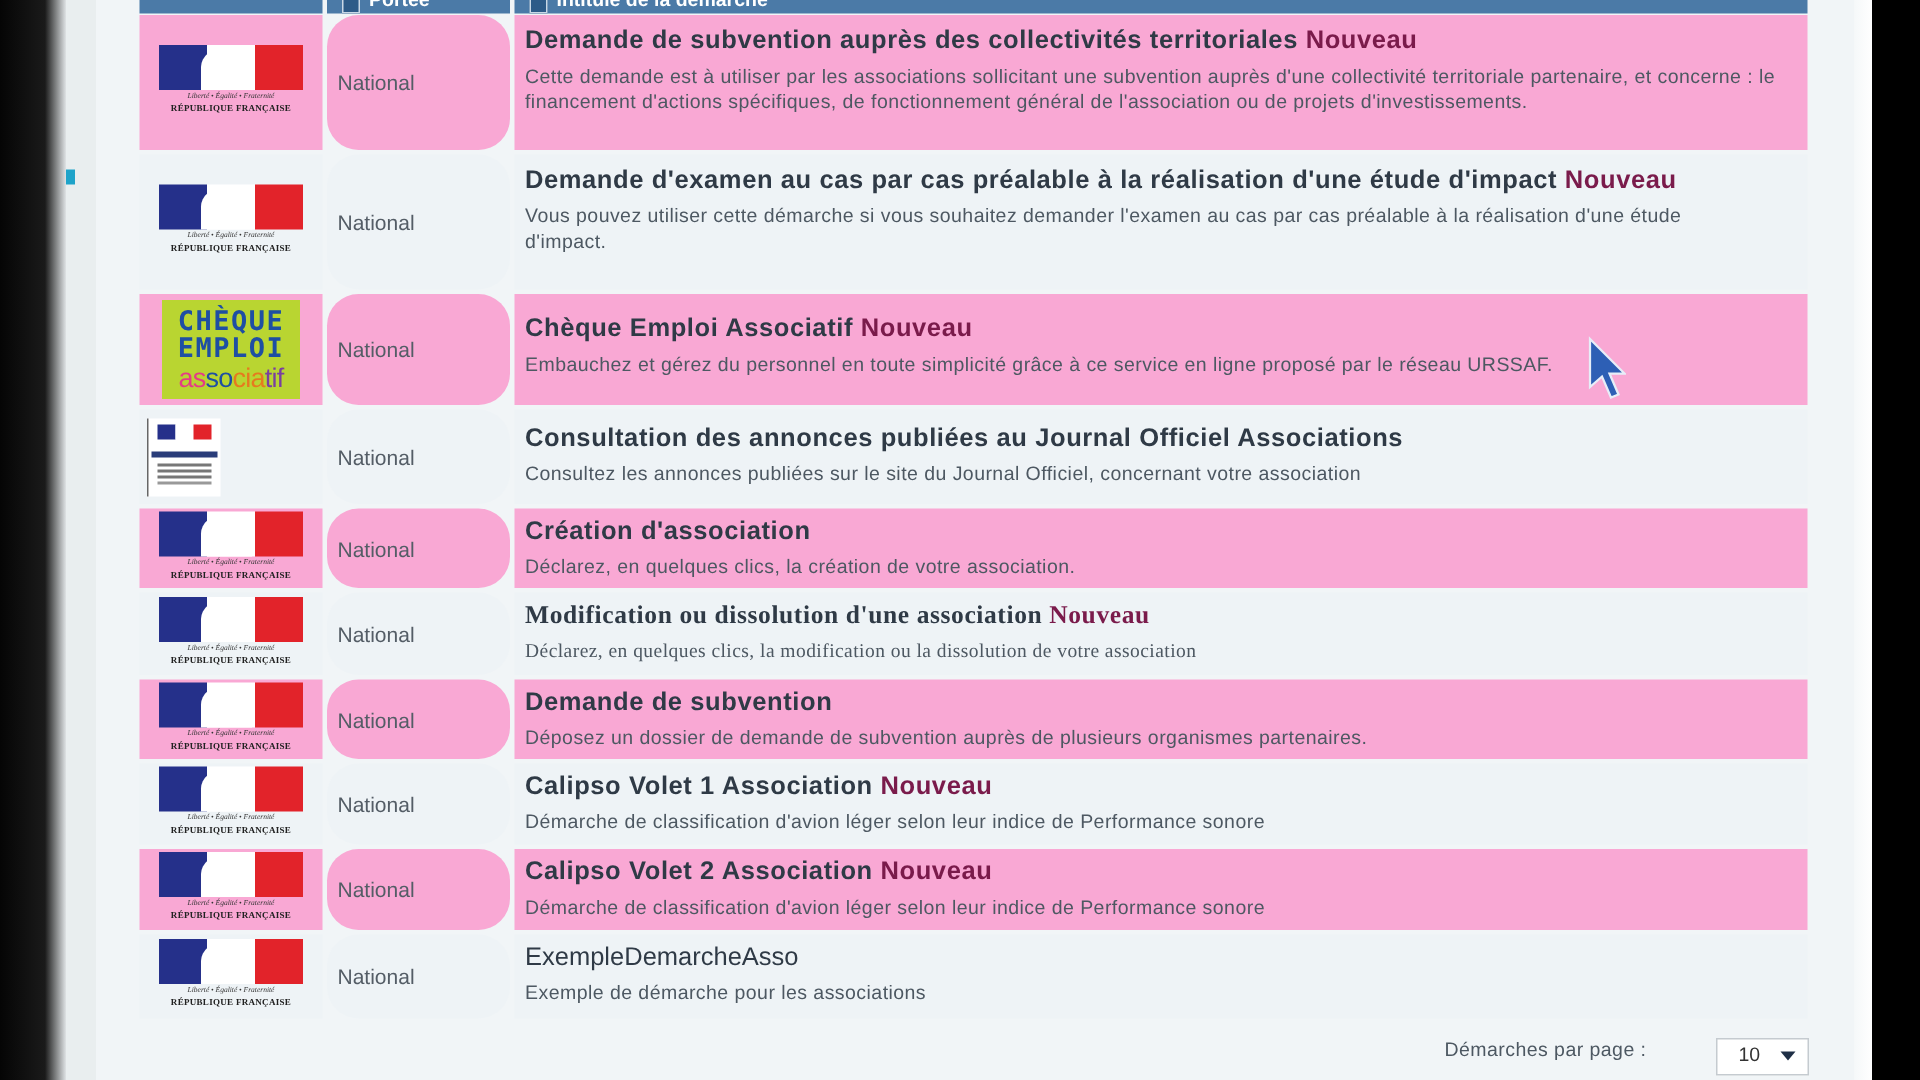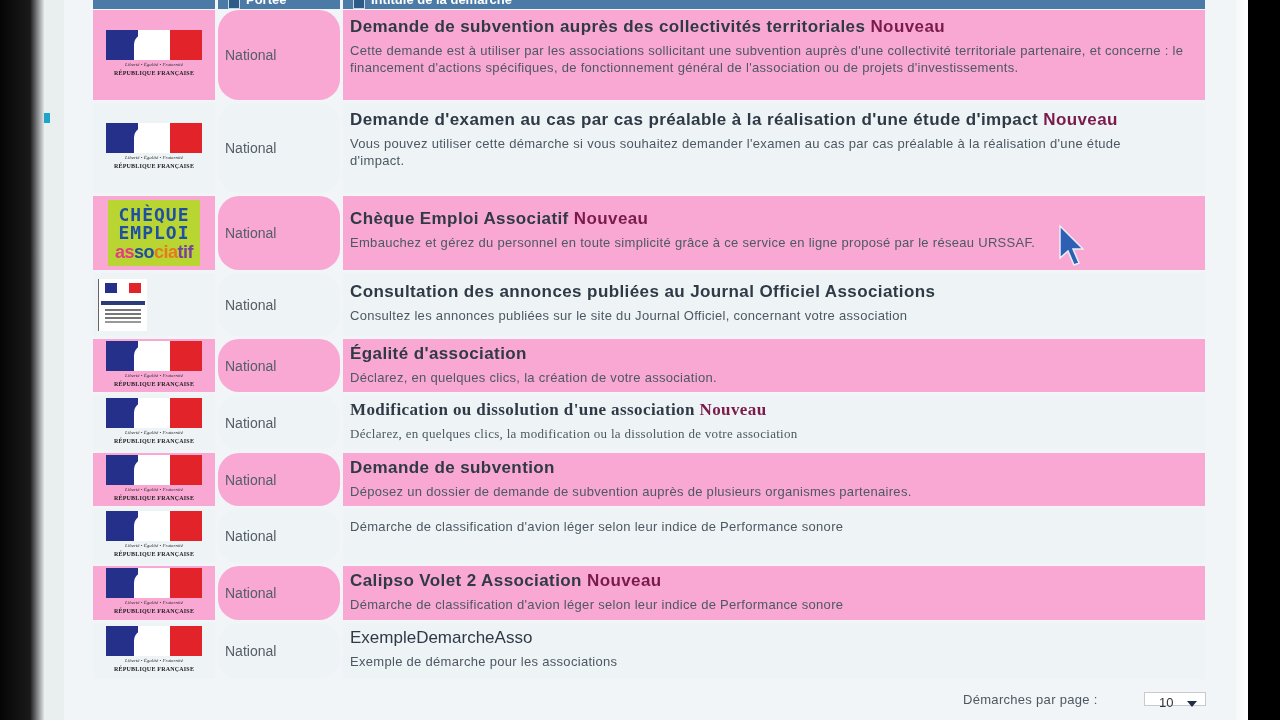--- a/index.html
+++ b/index.html
@@ -98,21 +98,21 @@
     
     .cea {
       width: 92px; height: 66px; background: #b9d531; position: relative; text-align: center;
       box-sizing: border-box; padding-top: 6px;
     }
     .cea .l1, .cea .l2 {
       font-family: "DejaVu Sans Mono", monospace; font-weight: bold; color: #1e4fa3;
       font-size: 18px; line-height: 18px; letter-spacing: 1px;
     }
     .cea .l3 {
-      font-weight: bold; font-size: 18px; line-height: 20px; color: #e53b86; letter-spacing: -0.5px;
+      font-weight: normal; font-size: 18px; line-height: 20px; color: #e53b86; letter-spacing: -0.5px;
     }
     .cea .l3 span:nth-child(2) { color: #1e4fa3; }
     .cea .l3 span:nth-child(3) { color: #e67a1e; }
     .cea .l3 span:nth-child(4) { color: #7a3fa0; }
     
     .jo {
       width: 48px; height: 52px; background: #fff; border-left: 1px solid #666; position: relative;
       margin-right: 64px;
     }
     .jo .f { position: absolute; top: 4px; left: 6px; width: 36px; height: 10px; display: flex; }
@@ -122,21 +122,21 @@
 
     .pagination {
       position: absolute; left: 475px; top: 696px; font-size: 14px; color: #3a4650; margin-top: 48px;
     }
     .pagination .cur { color: #1b6e9b; font-weight: bold; }
     .pagination span { cursor: pointer; }
     .per-page-label {
       position: absolute; left: 963px; top: 692px; font-size: 13px; color: #4d5862; letter-spacing: 0.3px;
     }
     .per-page-select {
-      position: absolute; left: 1144px; top: 692px; width: 62px; height: 14px;
+      position: absolute; left: 1144px; top: 692px; width: 62px; height: 25px;
       border: 1px solid #c5cbd0; background: #fff; box-sizing: border-box;
       font-size: 13px; color: #333; padding-left: 14px; line-height: 20px; cursor: pointer;
     }
     .per-page-select .arrow {
       position: absolute; right: 8px; top: 8px; width: 0; height: 0;
       border-left: 5px solid transparent; border-right: 5px solid transparent; border-top: 6px solid #1f2f46;
     }
     .cursor {
       position: absolute; left: 1058px; top: 224px; width: 26px; height: 44px;
     }
@@ -247,21 +247,21 @@
             <div class="white"></div>
             <div class="red"></div>
           </div>
         <div class="profile"></div>
         <div class="motto">Liberté • Égalité • Fraternité</div>
         <div class="rf">RÉPUBLIQUE FRANÇAISE</div>
       </div>
     </div>
     <div class="cell c-scope">National</div>
     <div class="cell c-main" style="padding-top:4px;">
-      <div class="title"><span>Égalité d'association</span></div>
+      <div class="title"><span>Création d'association</span></div>
       <div class="desc">Déclarez, en quelques clics, la création de votre association.</div>
     </div>
   </div>
 
   <div class="row even" style="height:55px;">
     <div class="cell c-logo">
       <div class="marianne">
         <div class="flag">
             <div class="blue"></div>
             <div class="white"></div>
@@ -307,20 +307,21 @@
             <div class="white"></div>
             <div class="red"></div>
           </div>
         <div class="profile"></div>
         <div class="motto">Liberté • Égalité • Fraternité</div>
         <div class="rf">RÉPUBLIQUE FRANÇAISE</div>
       </div>
     </div>
     <div class="cell c-scope">National</div>
     <div class="cell c-main" style="padding-top:4px;">
+      <div class="title"><span>Calipso Volet 1 Association</span> <span class="nouveau">Nouveau</span></div>
       <div class="desc">Démarche de classification d'avion léger selon leur indice de Performance sonore</div>
     </div>
   </div>
 
   <div class="row odd" style="height:54px;">
     <div class="cell c-logo">
       <div class="marianne">
         <div class="flag">
             <div class="blue"></div>
             <div class="white"></div>

